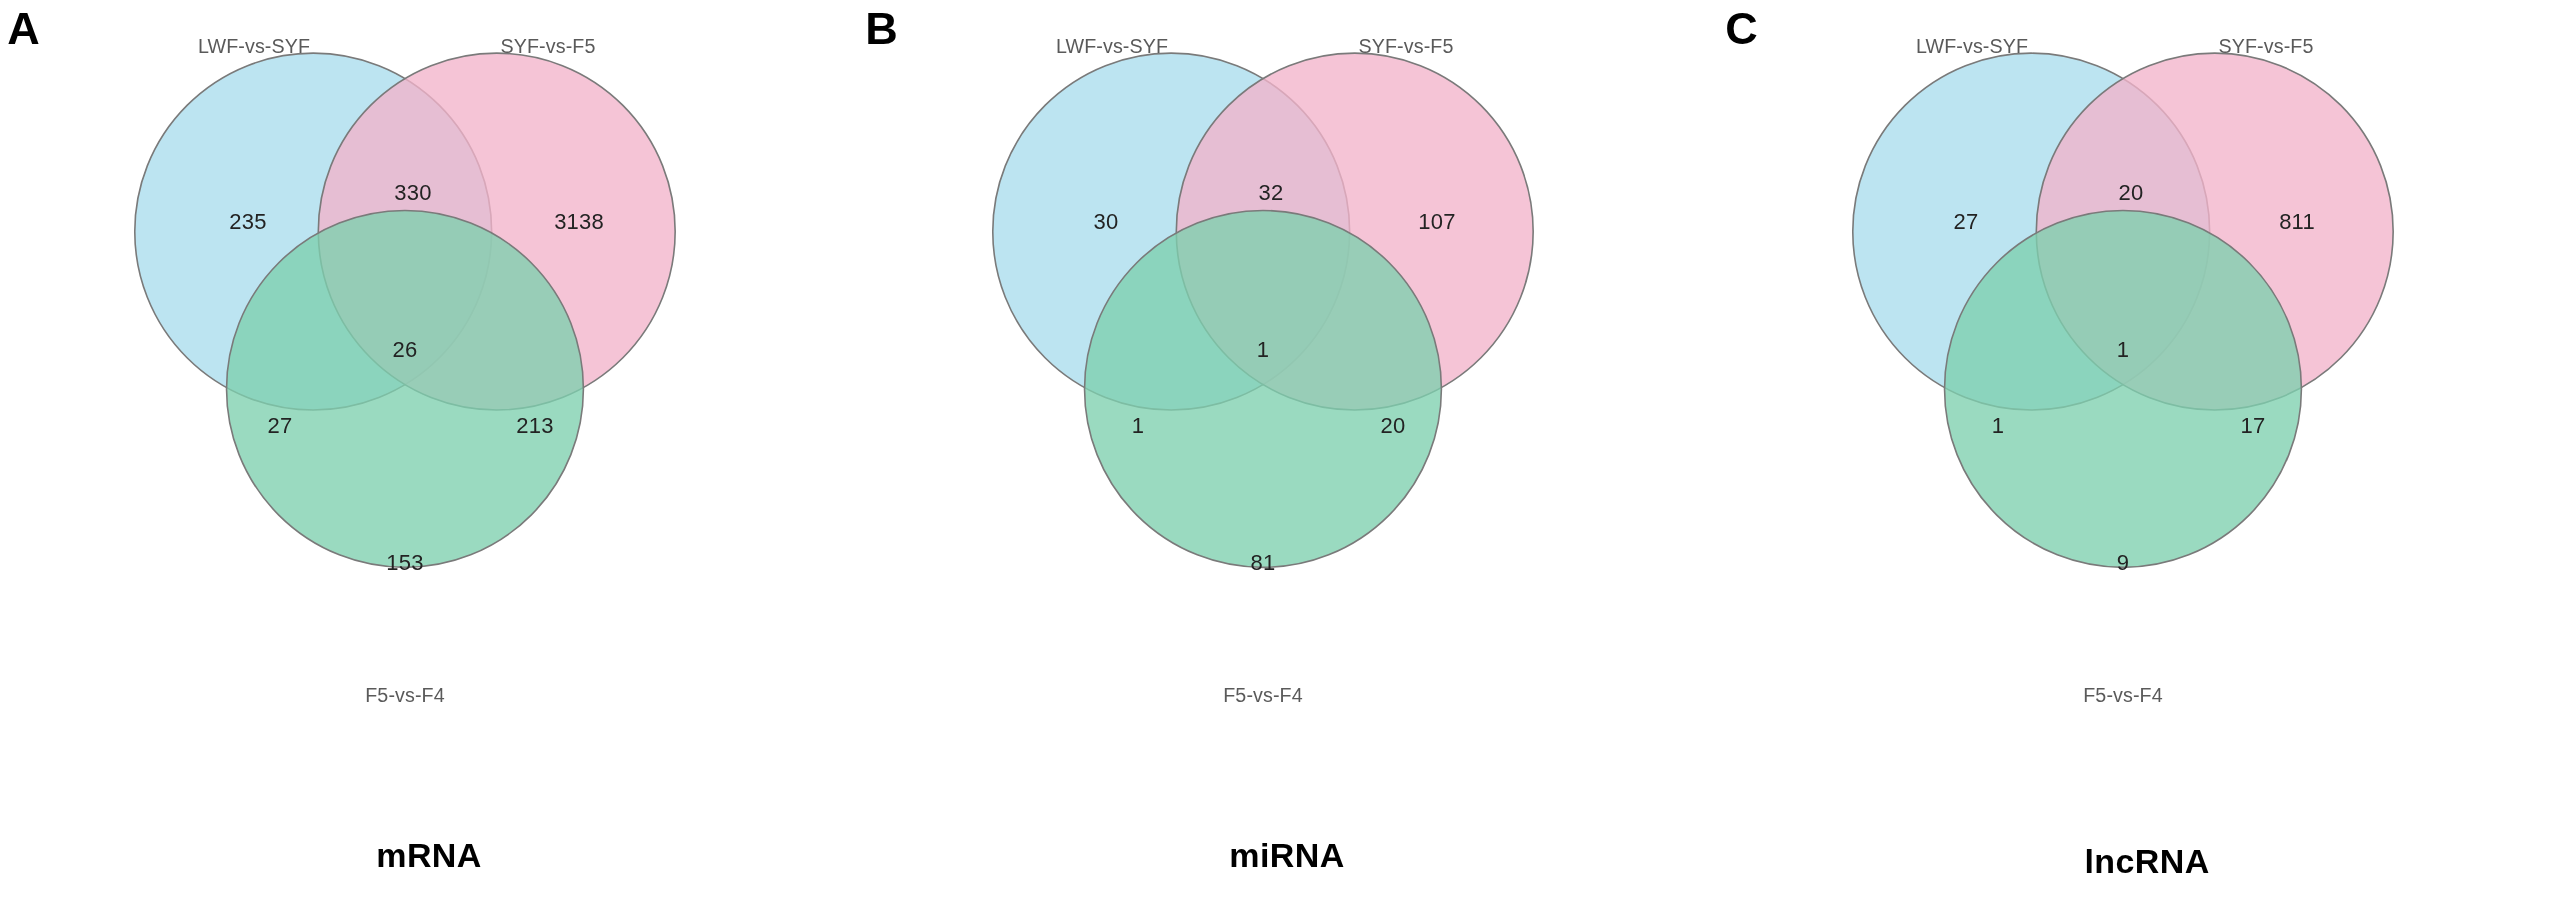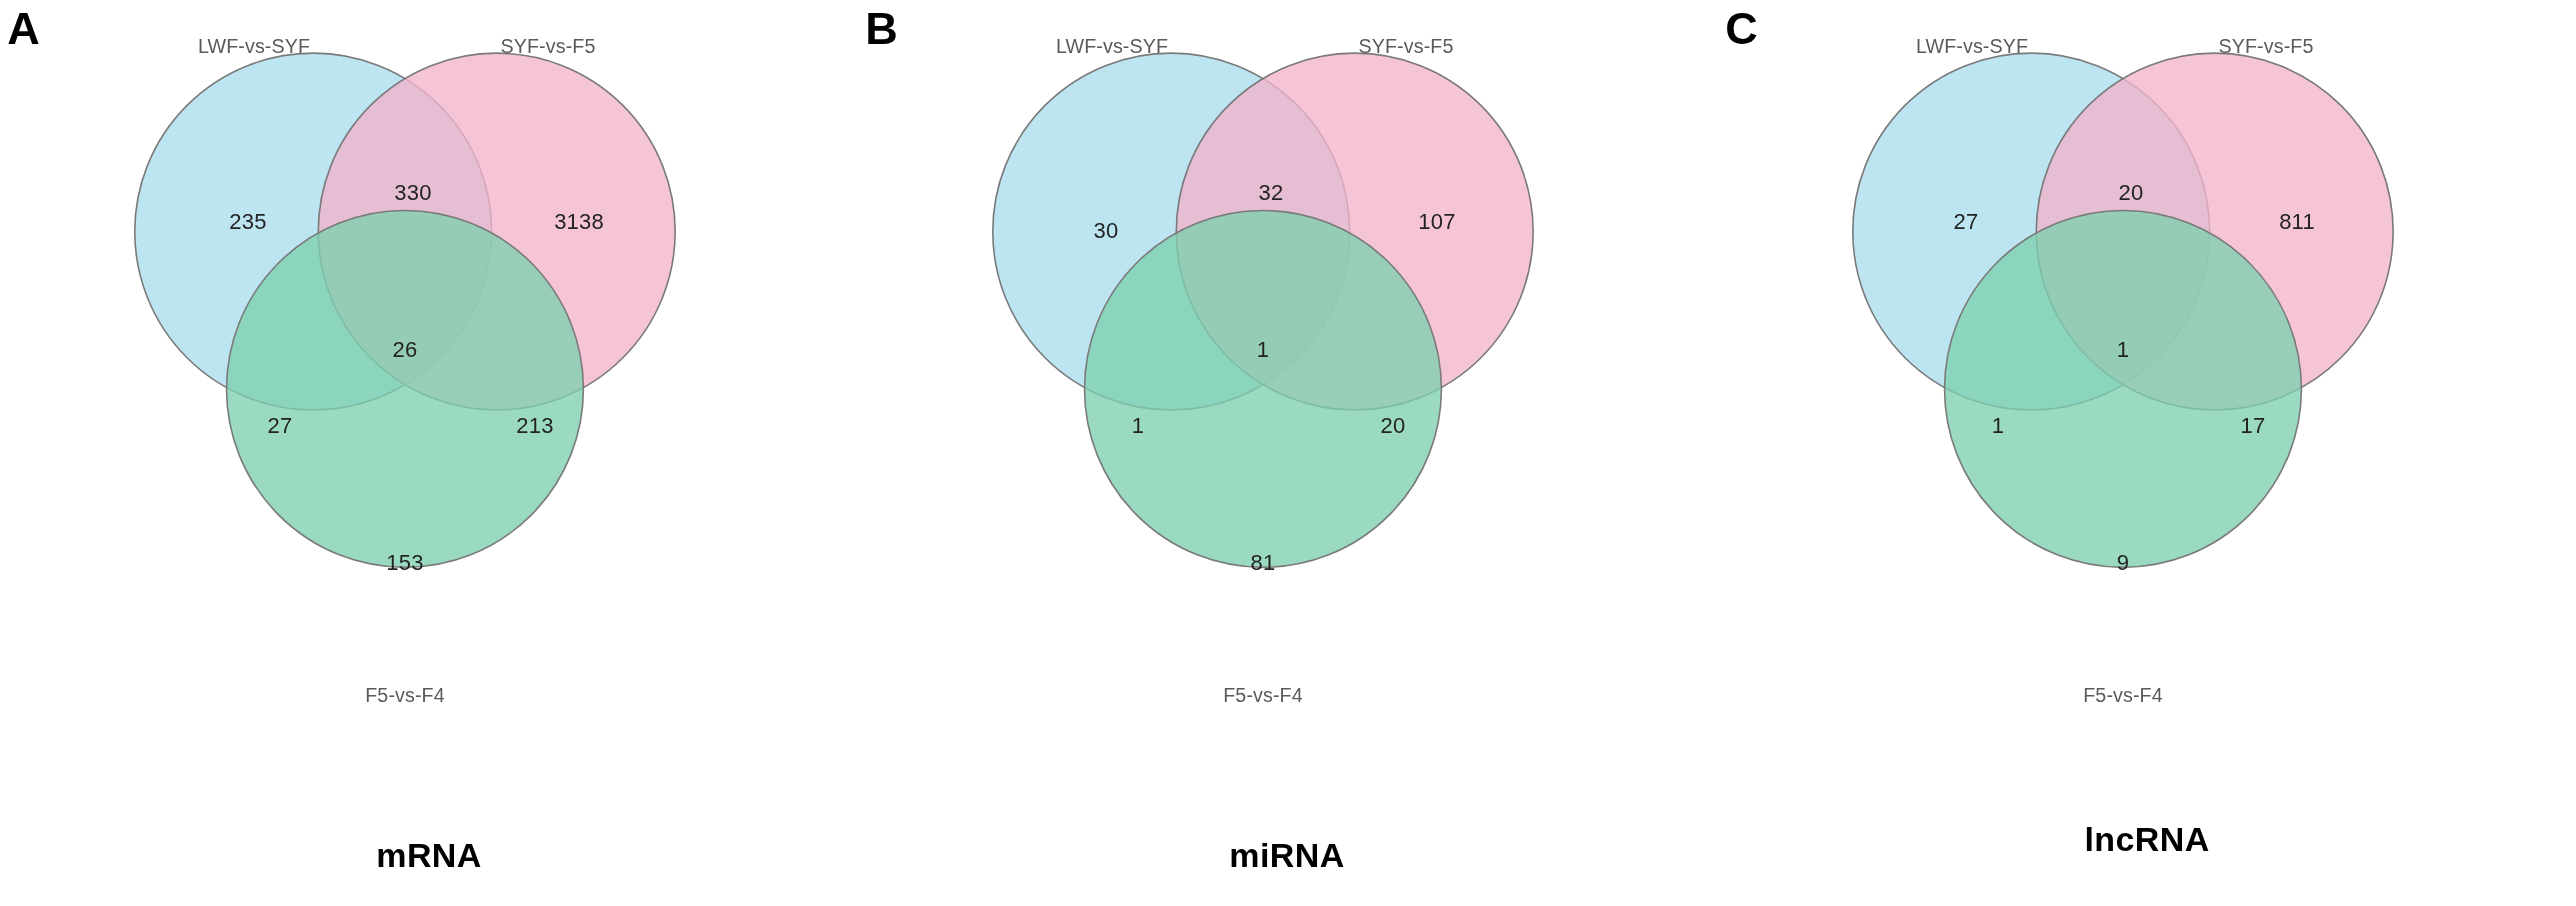--- a/index.html
+++ b/index.html
@@ -122,21 +122,21 @@
       <svg class="venn-svg" width="858" height="772" viewBox="0 0 1178 1060">
         <circle cx="430" cy="318" r="245" fill="#a9dced" fill-opacity="0.78" stroke="#7a7a7a" stroke-width="2.2"></circle>
         <circle cx="682" cy="318" r="245" fill="#f2b4cb" fill-opacity="0.78" stroke="#7a7a7a" stroke-width="2.2"></circle>
         <circle cx="556" cy="534" r="245" fill="#7ecfae" fill-opacity="0.78" stroke="#7a7a7a" stroke-width="2.2"></circle>
       </svg>
 
       <div class="set-label" style="left:254px; top:36px;">LWF-vs-SYF</div>
       <div class="set-label" style="left:548px; top:36px;">SYF-vs-F5</div>
       <div class="set-label" style="left:405px; top:685px;">F5-vs-F4</div>
 
-      <div class="count-label" style="left:248px; top:222px;margin-top:9px;">30</div>
+      <div class="count-label" style="left:248px; top:222px;">30</div>
       <div class="count-label" style="left:579px; top:222px;">107</div>
       <div class="count-label" style="left:405px; top:563px;">81</div>
       <div class="count-label" style="left:413px; top:193px;">32</div>
       <div class="count-label" style="left:280px; top:426px;">1</div>
       <div class="count-label" style="left:535px; top:426px;">20</div>
       <div class="count-label" style="left:405px; top:350px;">1</div>
     </div>
 
     <div class="panel-title" style="top:836px;">miRNA</div>
   </div>
@@ -157,17 +157,17 @@
 
       <div class="count-label" style="left:248px; top:222px;">27</div>
       <div class="count-label" style="left:579px; top:222px;">811</div>
       <div class="count-label" style="left:405px; top:563px;">9</div>
       <div class="count-label" style="left:413px; top:193px;">20</div>
       <div class="count-label" style="left:280px; top:426px;">1</div>
       <div class="count-label" style="left:535px; top:426px;">17</div>
       <div class="count-label" style="left:405px; top:350px;">1</div>
     </div>
 
-    <div class="panel-title" style="top:820px;">lncRNA</div>
+    <div class="panel-title" style="top:842px;">lncRNA</div>
   </div>
 
 </div>
 
 
 </body></html>

